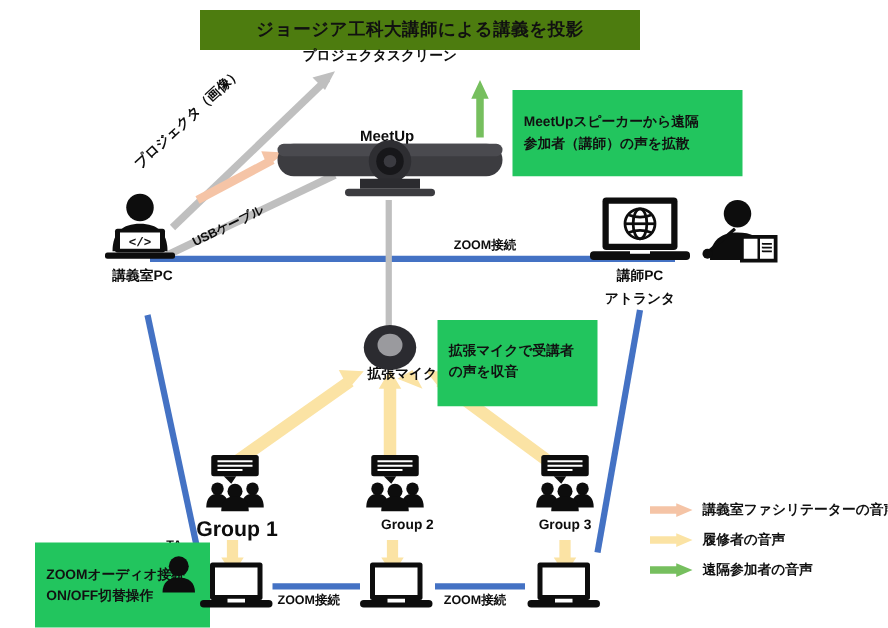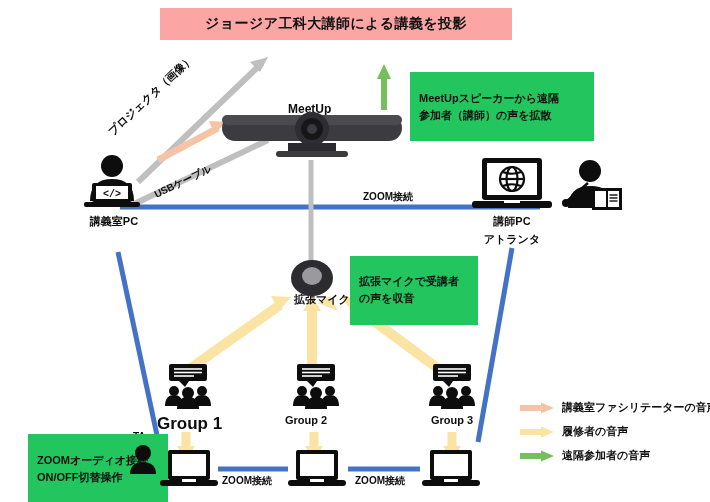--- a/index.html
+++ b/index.html
@@ -12,21 +12,21 @@
   }
   #stage{position:absolute;left:0;top:0;width:710px;height:502px;}
   .abs{position:absolute;}
   .txt{font-size:11px;color:#0d0d0d;font-weight:bold;line-height:1.35;white-space:nowrap;}
   .callout{
     background:#22c55e;color:#111;
     font-size:11px;font-weight:bold;line-height:1.5;
     padding:18px 9px;white-space:pre-line;
   }
   .banner{
-    background:#fca5a5;color:#111;
+    background:#4d7c0f;color:#111;
     font-size:14px;font-weight:bold;
     text-align:center;padding:7px 0;
     letter-spacing:.4px;
   }
   svg{display:block;overflow:visible;}
   .legend-row{display:flex;align-items:center;gap:8px;margin-bottom:9px;}
   .legend-txt{font-size:11px;font-weight:bold;color:#111;white-space:nowrap;}
 </style>
 </head>
 <body>
@@ -96,20 +96,21 @@
     <g>
       <path d="M452,432 L452,448" stroke="#fbe3a4" stroke-width="9" fill="none"></path>
       <path d="M452,460 L443,446 L461,446 z" fill="#fbe3a4"></path>
     </g>
 
     <g>
       <path d="M318,303 L338,311 L330,296 z" fill="#fbe3a4"></path>
     </g>
   </svg>
 
+  <div class="abs txt" style="left:242px;top:38px;">プロジェクタスクリーン</div>
 
   <div class="abs txt" style="left:105px;top:128px;transform:rotate(-43deg);transform-origin:left top;">プロジェクタ（画像）</div>
 
   <div class="abs txt" style="left:152px;top:189px;transform:rotate(-26deg);transform-origin:left top;font-size:10px;">USBケーブル</div>
 
   <div class="abs txt" style="left:288px;top:101px;font-size:12px;">MeetUp</div>
 
 
   <div class="abs txt" style="left:363px;top:190px;font-size:10px;">ZOOM接続</div>
 
@@ -213,21 +214,21 @@
       <line x1="11" y1="8.5" x2="39" y2="8.5"></line>
       <line x1="11" y1="12" x2="31" y2="12"></line>
     </g>
     <circle cx="11" cy="27" r="5" fill="#0d0d0d"></circle>
     <circle cx="39" cy="27" r="5" fill="#0d0d0d"></circle>
     <path d="M2,42 C2,34 6,31 11,31 C16,31 20,34 20,42 Z" fill="#0d0d0d"></path>
     <path d="M30,42 C30,34 34,31 39,31 C44,31 48,34 48,42 Z" fill="#0d0d0d"></path>
     <circle cx="25" cy="29" r="6" fill="#0d0d0d"></circle>
     <path d="M14,45 C14,36 19,33 25,33 C31,33 36,36 36,45 Z" fill="#0d0d0d"></path>
   </svg>
-  <div class="abs txt" style="left:285px;top:413px;width:62px;text-align:left;font-size:11px;">Group 2</div>
+  <div class="abs txt" style="left:285px;top:413px;width:62px;text-align:right;font-size:11px;">Group 2</div>
 
   <svg class="abs group-icon" style="left:427px;top:364px;width:50px;height:46px;" viewBox="0 0 50 46">
     <rect x="6" y="0" width="38" height="17" rx="2" fill="#0d0d0d"></rect>
     <path d="M16,17 L22,23 L26,17 Z" fill="#0d0d0d"></path>
     <g stroke="#ffffff" stroke-width="1.6">
       <line x1="11" y1="5" x2="39" y2="5"></line>
       <line x1="11" y1="8.5" x2="39" y2="8.5"></line>
       <line x1="11" y1="12" x2="31" y2="12"></line>
     </g>
     <circle cx="11" cy="27" r="5" fill="#0d0d0d"></circle>

